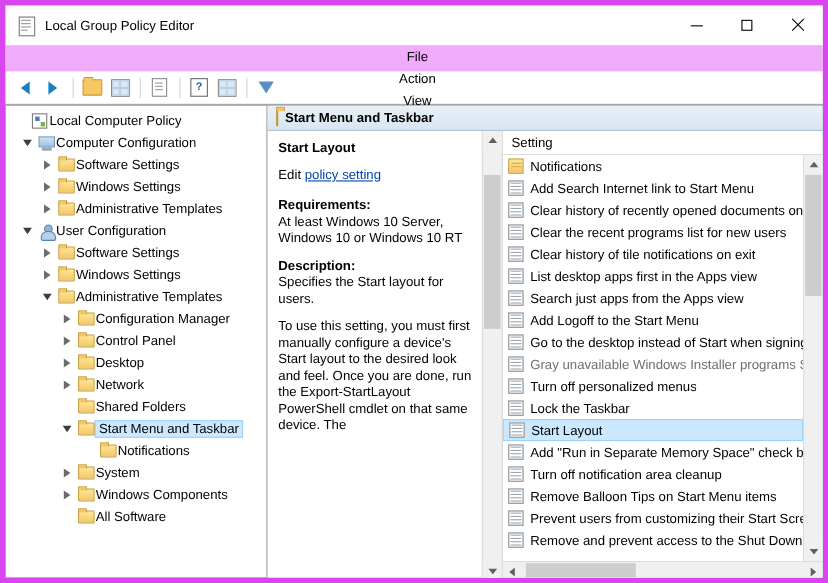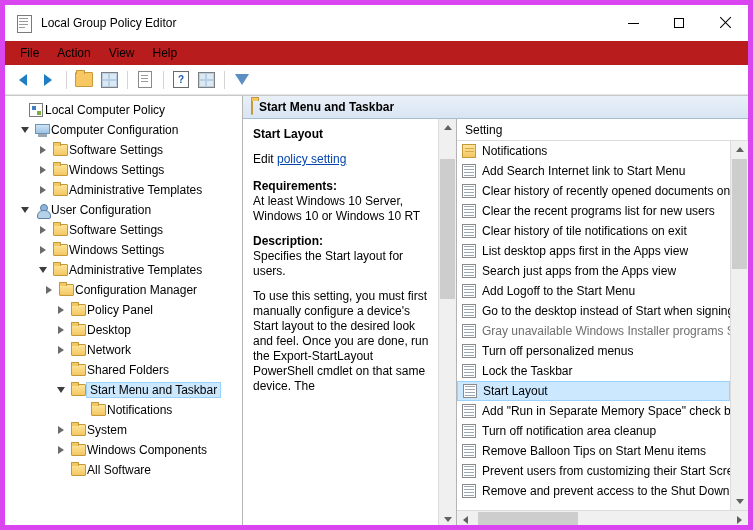--- a/index.html
+++ b/index.html
@@ -66,25 +66,26 @@
   .close-glyph { position: relative; width: 12px; height: 12px; display:block; }
   .close-glyph:before, .close-glyph:after {
     content:""; position:absolute; left:-1px; top:5px; width:15px; height:1px; background:#000;
   }
   .close-glyph:before { transform: rotate(45deg); }
   .close-glyph:after { transform: rotate(-45deg); }
 
   
   .menubar {
     height: 24px;
-    background: #b91c1c;
+    background: #f0abfc;
     display: flex;
     align-items: center;
     padding-left: 6px;
     border-bottom: 0;
+    flex-direction: column;
   }
   .menuitem {
     padding: 3px 9px;
     font-size: 12px;
     color: #000;
   }
 
   
   .toolbar {
     height: 29px;
@@ -612,38 +613,38 @@
       <div class="tree-row" style="padding-left:30px;">
         <span class="twisty open">
             <span class="tri"></span>
           </span>
         <span class="node-ico">
             <span class="ico-folder"></span>
           </span>
         <span class="lbl">Administrative Templates</span>
       </div>
 
-      <div class="tree-row" style="padding-left:36px;">
+      <div class="tree-row" style="padding-left:48px;">
         <span class="twisty">
             <span class="tri"></span>
           </span>
         <span class="node-ico">
             <span class="ico-folder"></span>
           </span>
         <span class="lbl">Configuration Manager</span>
       </div>
 
       <div class="tree-row" style="padding-left:48px;">
         <span class="twisty">
             <span class="tri"></span>
           </span>
         <span class="node-ico">
             <span class="ico-folder"></span>
           </span>
-        <span class="lbl">Policy Panel</span>
+        <span class="lbl">Control Panel</span>
       </div>
 
       <div class="tree-row" style="padding-left:48px;">
         <span class="twisty">
             <span class="tri"></span>
           </span>
         <span class="node-ico">
             <span class="ico-folder"></span>
           </span>
         <span class="lbl">Desktop</span>

